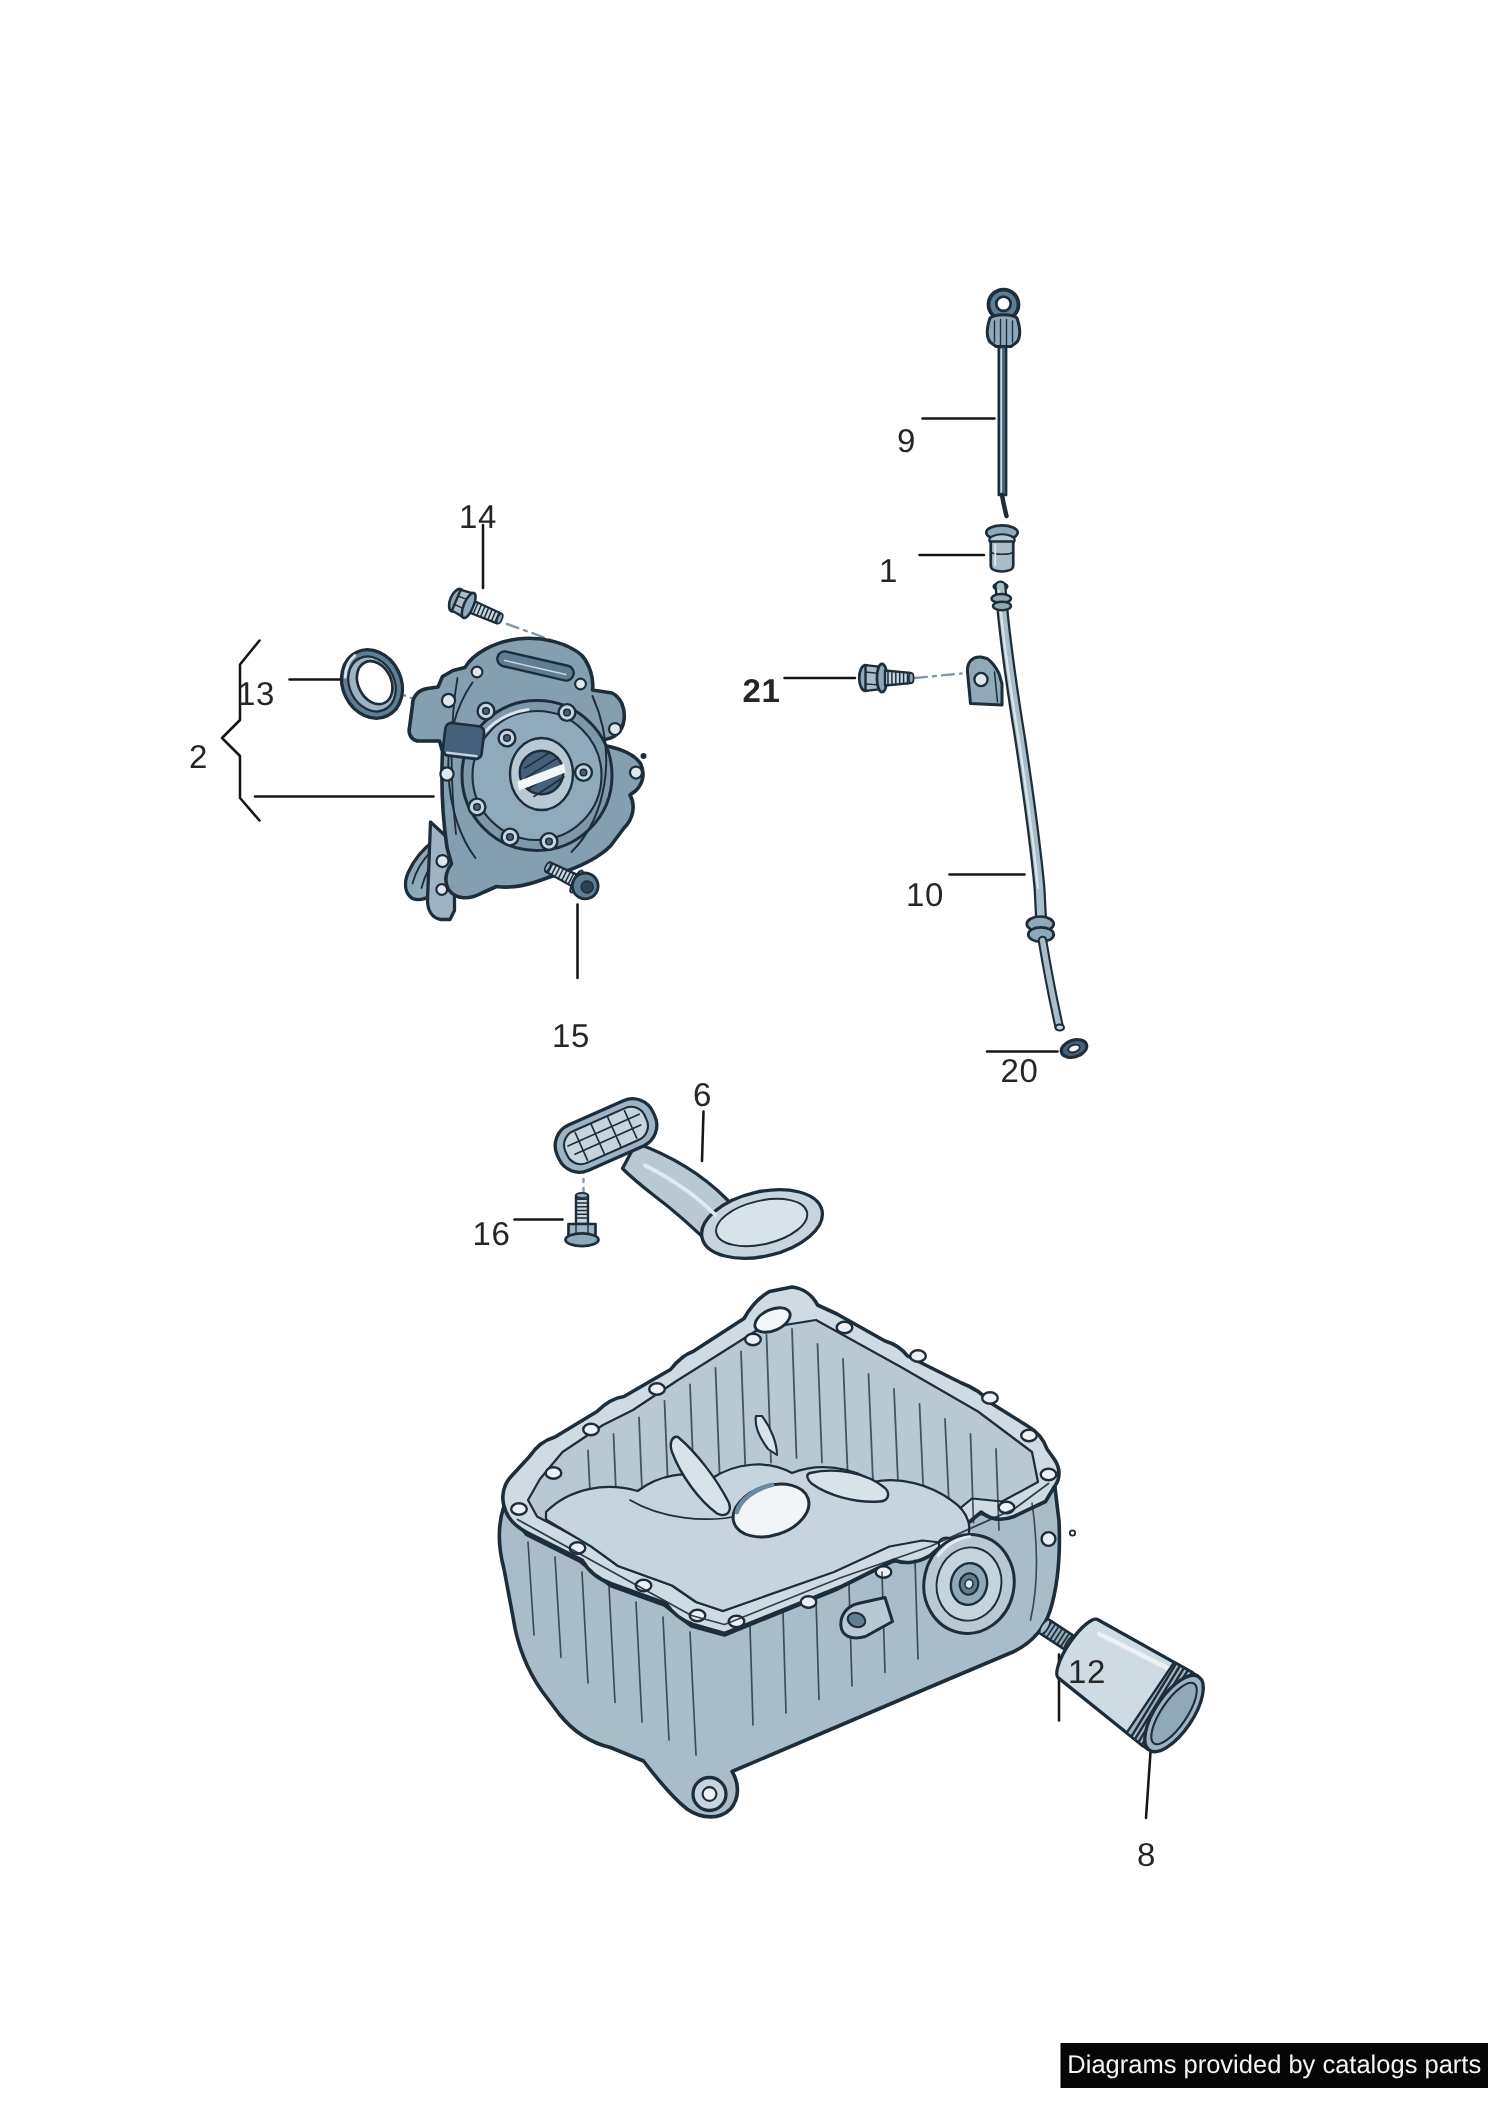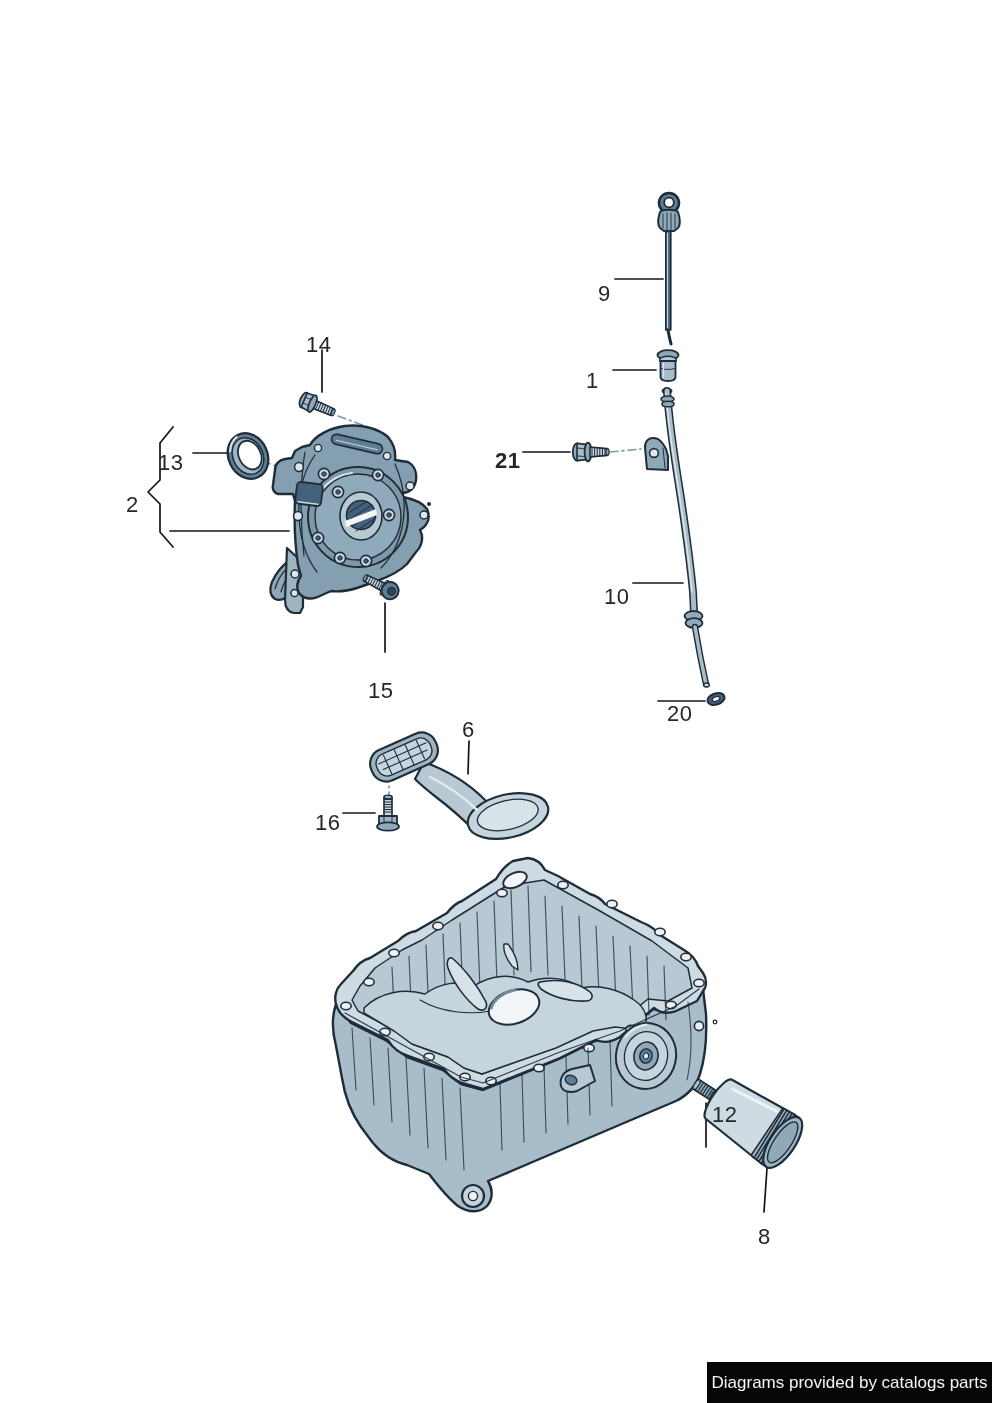--- a/index.html
+++ b/index.html
@@ -15,21 +15,21 @@
     position:absolute;
     font-size:22px;
     line-height:1;
     color:#262626;
     letter-spacing:0.5px;
     user-select:none;
   }
   .footer{
     position:absolute;
     left:707px;top:1362px;
-    width:285px;height:41px;
+    width:285px;height:30px;
     background:#060606;
     color:#f5f5f5;
     display:flex;align-items:center;justify-content:center;
     font-size:17px;
   }
 </style>
 </head>
 <body>
 
 <div id="stage">

